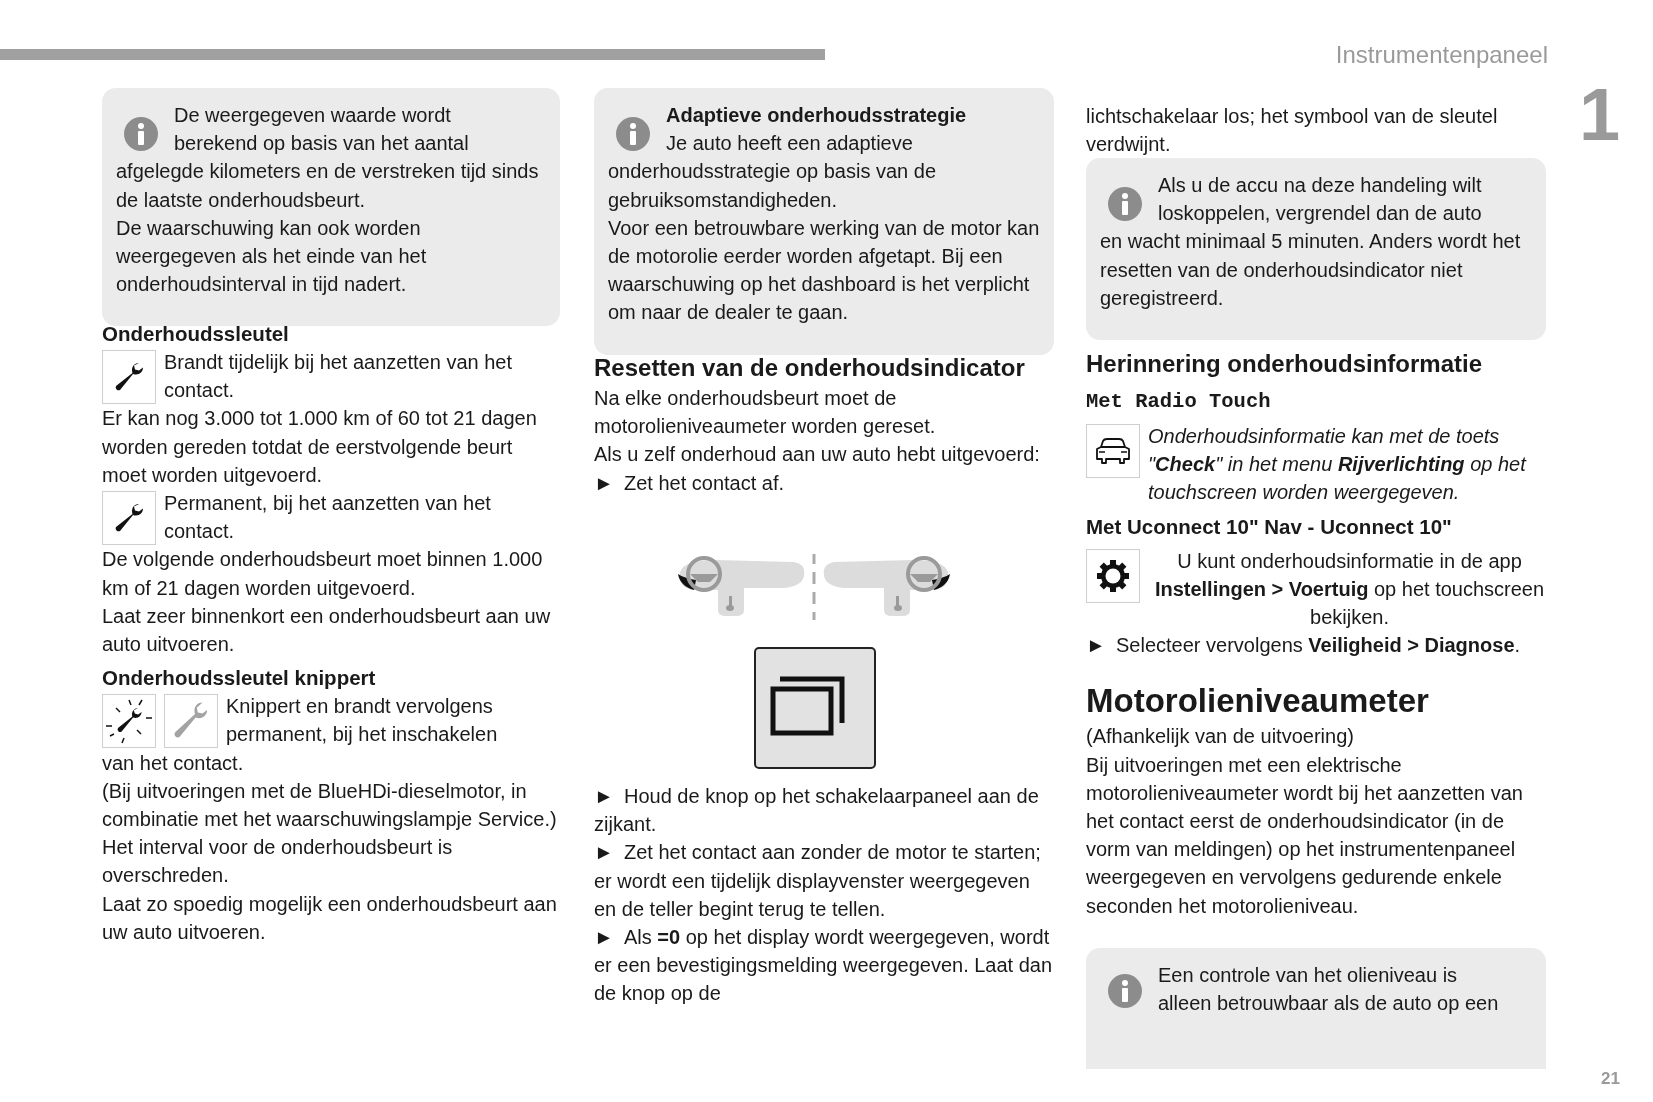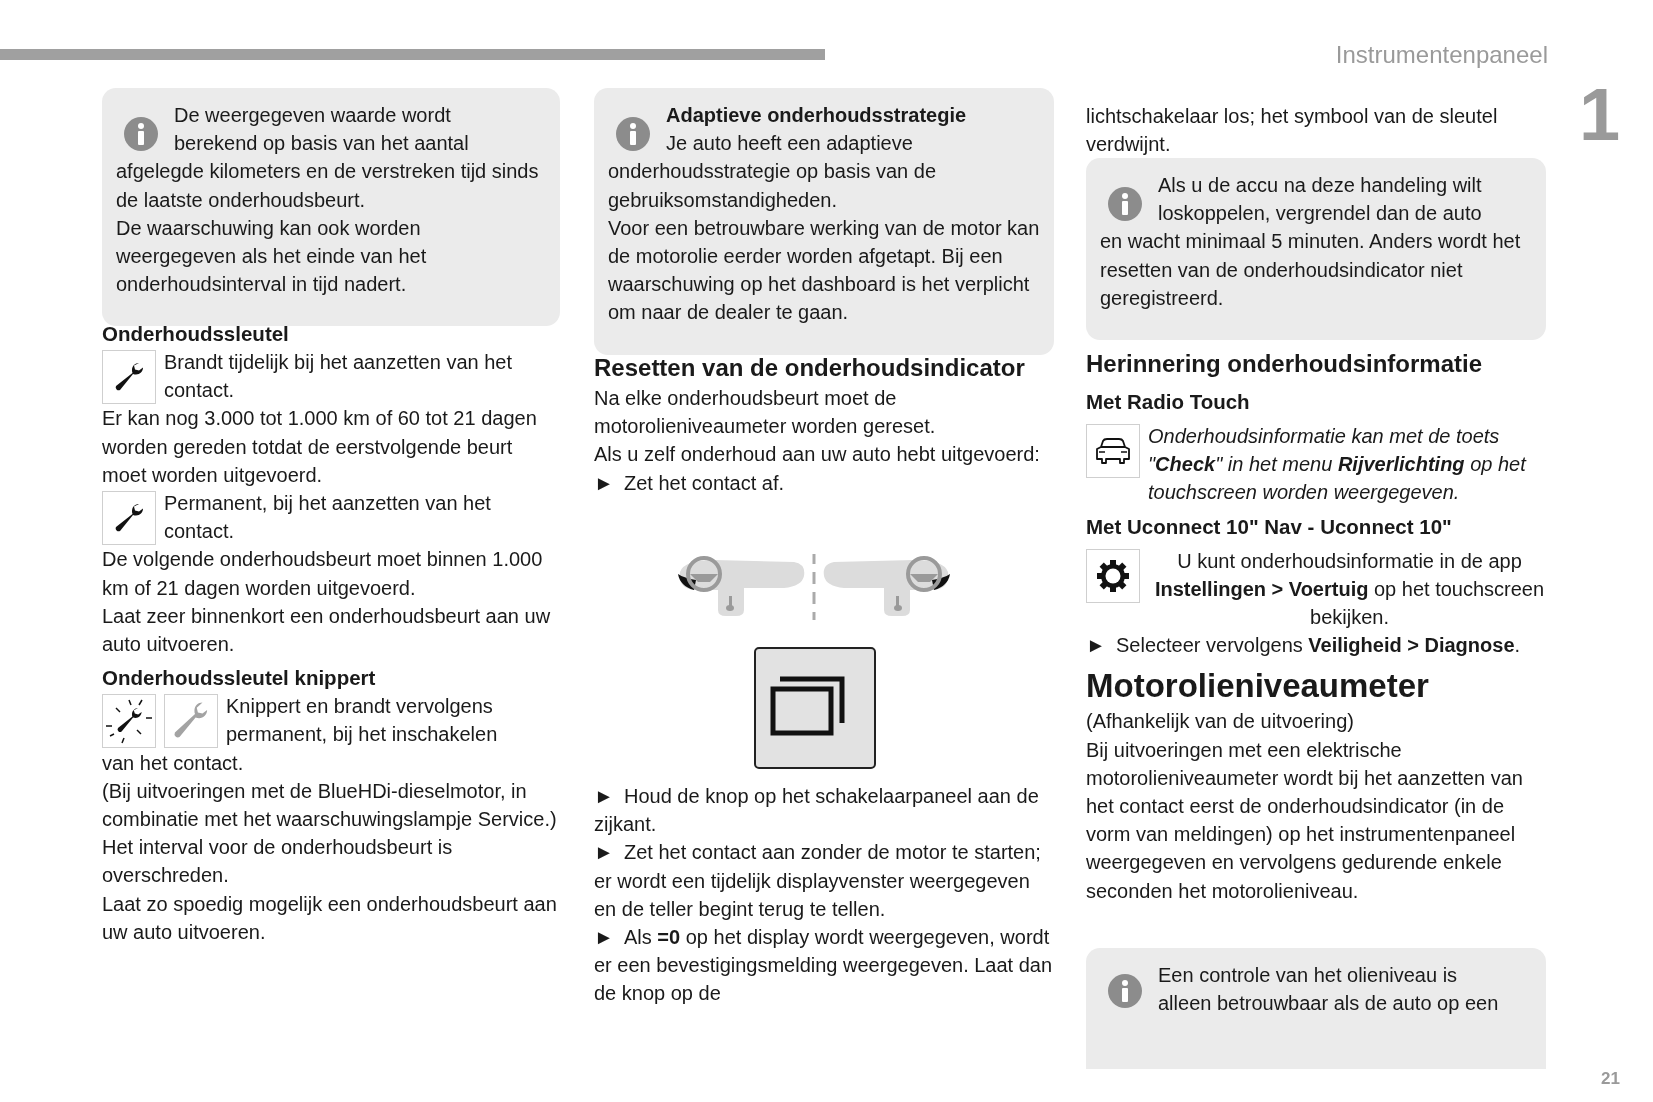--- a/index.html
+++ b/index.html
@@ -172,21 +172,21 @@
           <rect x="2" y="8" width="6" height="14" rx="1" fill="#fff"></rect>
         </svg>
     </span>
     <span class="indent">Als u de accu na deze handeling wilt</span>
     <span class="indent">loskoppelen, vergrendel dan de auto</span>
     <p>en wacht minimaal 5 minuten. Anders wordt het resetten van de onderhoudsindicator niet geregistreerd.</p>
   </div>
 
   <div style="position:absolute; top:348px; left:0; width:465px;">
     <h2>Herinnering onderhoudsinformatie</h2>
-    <h3 style="margin-top:8px;">Met Radio Touch</h3>
+    <h3 style="margin-top:8px;font-family:Liberation Mono, monospace;">Met Radio Touch</h3>
     <div class="iconrow" style="margin-top:6px;font-style:italic;">
       <span class="iconbox">
         <svg width="36" height="28" viewBox="0 0 36 28">
             <path d="M8 4 Q9 2 12 2 L24 2 Q27 2 28 4 L30 10 L34 12 L34 22 L29 22 L29 26 L25 26 L25 22 L11 22 L11 26 L7 26 L7 22 L2 22 L2 12 L6 10 Z M6 10 L30 10" fill="none" stroke="#111" stroke-width="1.8" stroke-linejoin="round"></path>
             <line x1="4" y1="15" x2="10" y2="15" stroke="#111" stroke-width="1.5"></line>
             <line x1="26" y1="15" x2="32" y2="15" stroke="#111" stroke-width="1.5"></line>
           </svg>
       </span>
       <p><span>Onderhoudsinformatie kan met de toets "</span><span class="b">Check</span><span>" in het menu </span><span class="b">Rijverlichting</span><span> op het touchscreen worden weergegeven.</span></p>
     </div>
@@ -201,21 +201,21 @@
               <rect x="15" y="2" width="6" height="32" transform="rotate(-45 18 18)"></rect>
               <circle cx="18" cy="18" r="12"></circle>
             </g>
             <circle cx="18" cy="18" r="7.5" fill="#fff"></circle>
           </svg>
       </span>
       <p><span>U kunt onderhoudsinformatie in de app </span><span class="b">Instellingen &gt; Voertuig</span><span> op het touchscreen bekijken.</span></p>
     </div>
     <p><span class="bullet">►</span><span>Selecteer vervolgens </span><span class="b">Veiligheid &gt; Diagnose</span><span>.</span></p>
 
-    <h1 style="margin-top:6px;">Motorolieniveaumeter</h1>
+    <h1 style="margin-top:21px;">Motorolieniveaumeter</h1>
     <p>(Afhankelijk van de uitvoering)</p>
     <p>Bij uitvoeringen met een elektrische motorolieniveaumeter wordt bij het aanzetten van het contact eerst de onderhoudsindicator (in de vorm van meldingen) op het instrumentenpaneel weergegeven en vervolgens gedurende enkele seconden het motorolieniveau.</p>
   </div>
 
   <div class="note" style="position:absolute; top:948px; left:0; width:432px; height:80px; border-radius:14px 14px 0 0;">
     <span class="info" style="top:26px;">
       <svg width="10" height="22" viewBox="0 0 10 22">
           <circle cx="5" cy="3" r="3" fill="#fff"></circle>
           <rect x="2" y="8" width="6" height="14" rx="1" fill="#fff"></rect>
         </svg>

